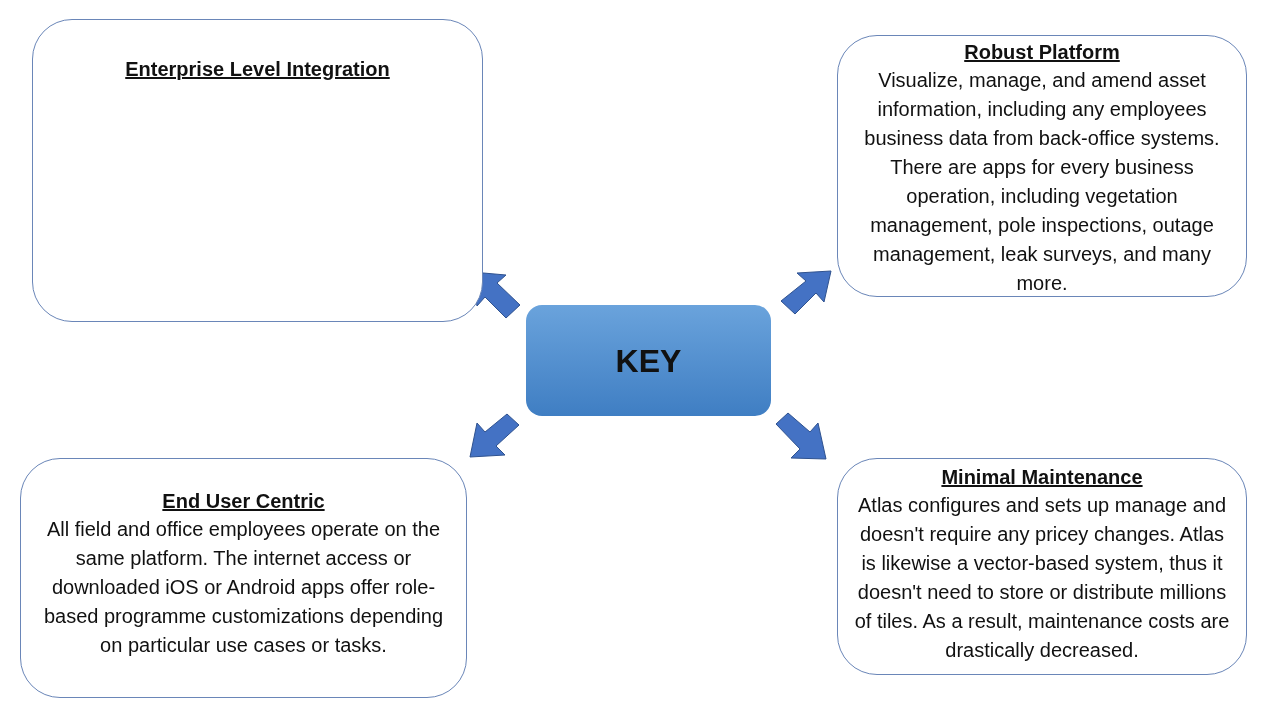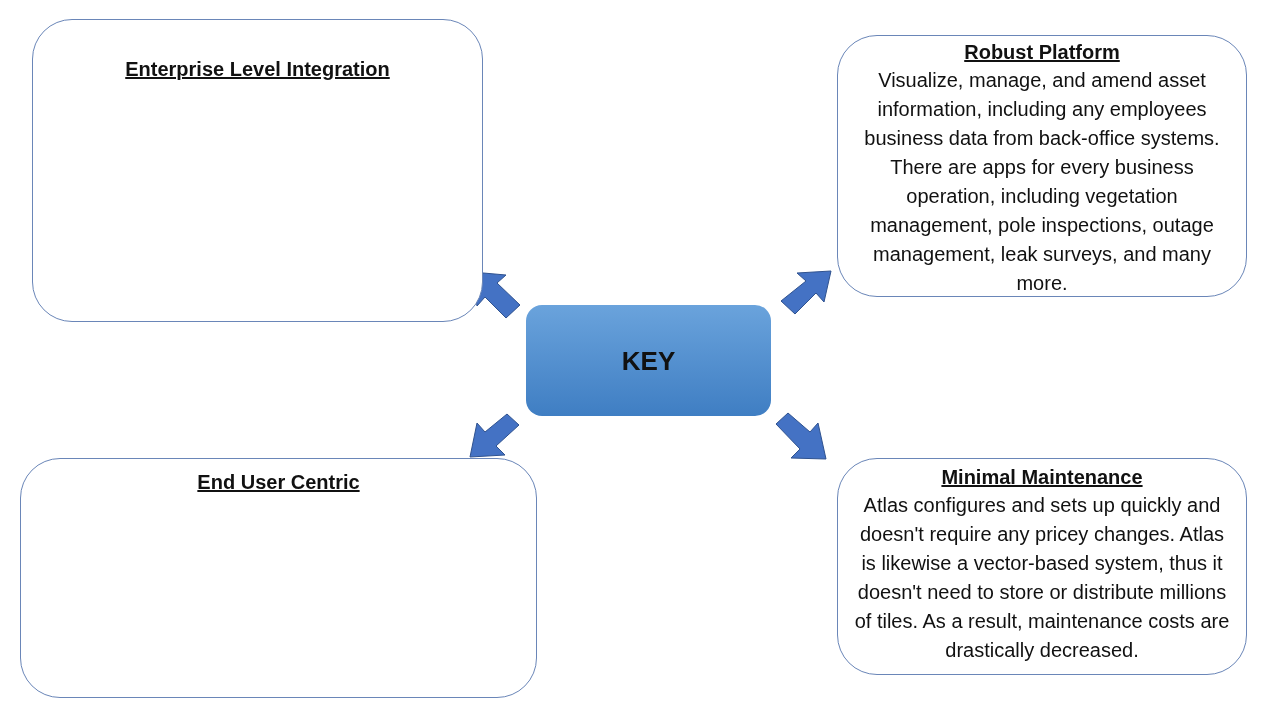--- a/index.html
+++ b/index.html
@@ -4,26 +4,26 @@
 <style>
   html, body { margin:0; padding:0; background:#ffffff; }
   body { width:1280px; height:720px; position:relative; overflow:hidden;
          font-family:"Liberation Sans", "DejaVu Sans", sans-serif; color:#111; }
   .card { position:absolute; box-sizing:border-box; border:1.3px solid #6a86b8;
           border-radius:40px; background:#fff; text-align:center; padding:14px 12px 0 12px; }
   .card .title { font-weight:bold; text-decoration:underline; font-size:20px; line-height:28px; }
   .card .body { font-size:20px; line-height:29px; }
   #c-tl { left:32px; top:19px; width:451px; height:303px; padding-top:35px; }
   #c-tr { left:837px; top:19px; width:410px; height:262px; padding-top:2px;margin-top:16px; }
-  #c-bl { left:20px; top:458px; width:517px; height:240px; padding-top:9px; }
+  #c-bl { left:20px; top:458px; width:447px; height:240px; padding-top:28px; }
   #c-br { left:837px; top:458px; width:410px; height:217px; padding-top:4px; }
   #center { position:absolute; left:526px; top:305px; width:245px; height:111px;
             border-radius:16px; background:linear-gradient(#6aa3dc,#3f7ec3);
             display:flex; flex-direction:column; align-items:center; justify-content:center;
-            font-weight:bold; font-size:26px; line-height:40px; color:#111; }
+            font-weight:bold; font-size:32px; line-height:40px; color:#111; }
   svg.arrows { position:absolute; left:0; top:0; }
 </style>
 </head>
 <body>
 
 <svg class="arrows" width="1280" height="720">
   <g fill="#4472c4" stroke="#2f528f" stroke-width="1">
 
     <polygon points="520,305 506,318 485,297 477,306 472,272 506,275 497,283"></polygon>
 
@@ -39,22 +39,23 @@
   <div class="title">Enterprise Level Integration</div>
 </div>
 
 <div id="c-tr" class="card">
   <div class="title">Robust Platform</div>
   <div class="body">Visualize, manage, and amend asset information, including any employees business data from back-office systems. There are apps for every business operation, including vegetation management, pole inspections, outage management, leak surveys, and many more.</div>
 </div>
 
 <div id="c-bl" class="card">
   <div class="title">End User Centric</div>
+  <div class="body">All field and office employees operate on the same platform. The internet access or downloaded iOS or Android apps offer role-based programme customizations depending on particular use cases or tasks.</div>
 </div>
 
 <div id="c-br" class="card">
   <div class="title">Minimal Maintenance</div>
-  <div class="body">Atlas configures and sets up quickly and doesn't require any pricey changes. Atlas is likewise a vector-based system, thus it doesn't need to store or distribute millions of tiles. As a result, maintenance costs are drastically decreased.</div>
+  <div class="body">Atlas configures and sets up manage and doesn't require any pricey changes. Atlas is likewise a vector-based system, thus it doesn't need to store or distribute millions of tiles. As a result, maintenance costs are drastically decreased.</div>
 </div>
 
 <div id="center">
   <div>KEY</div>
 </div>
 
 </body></html>

